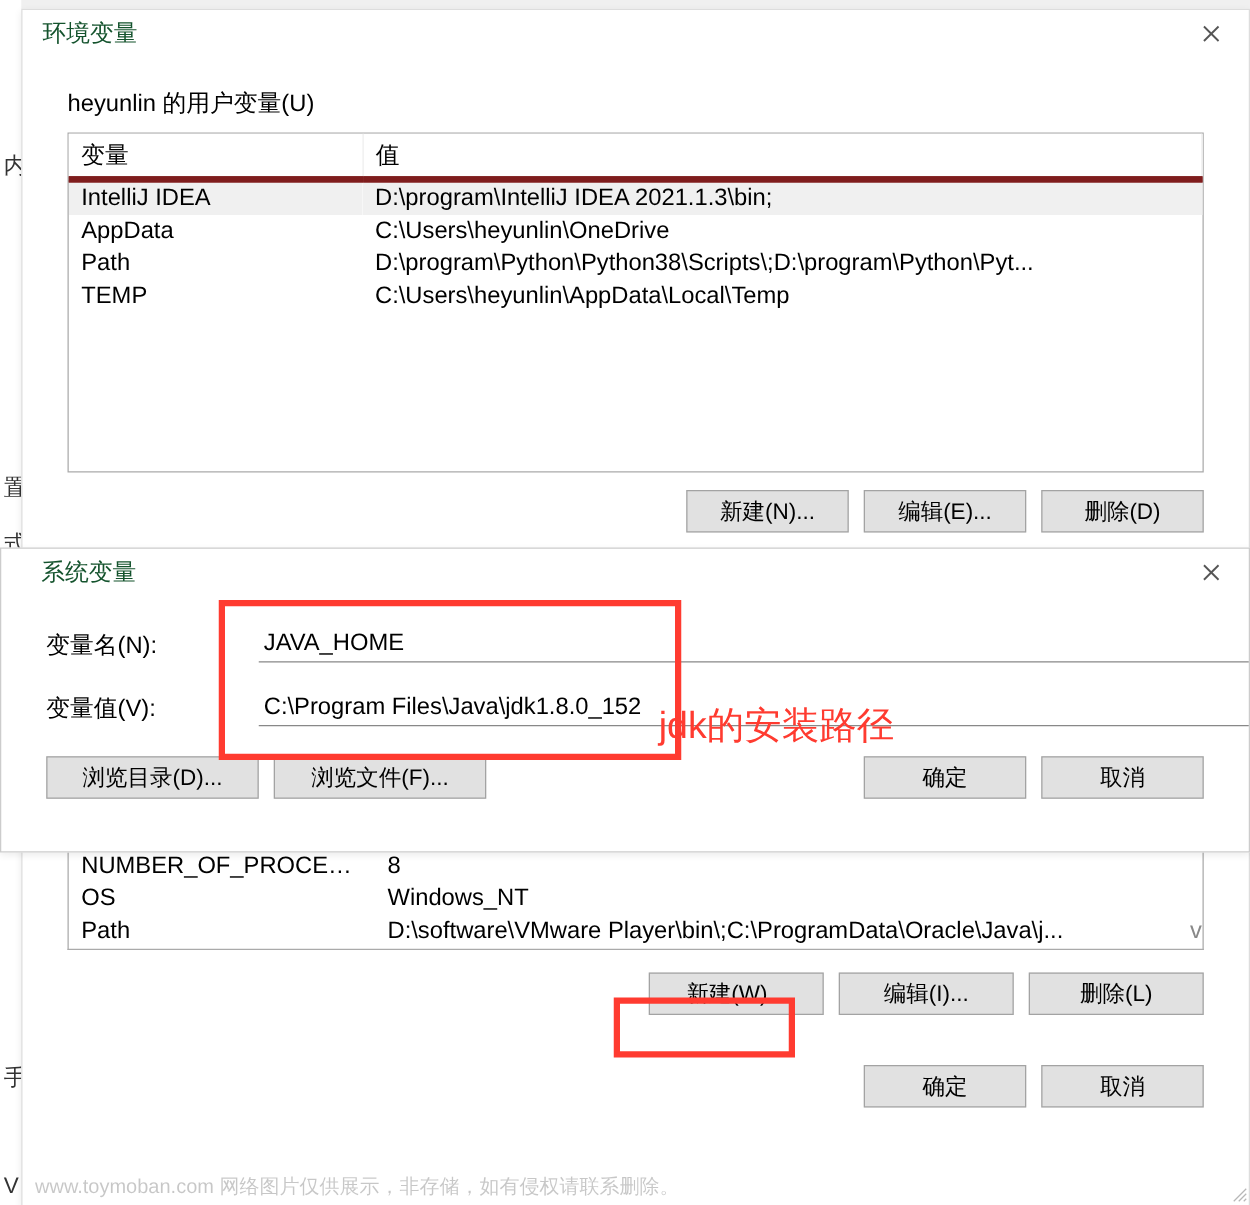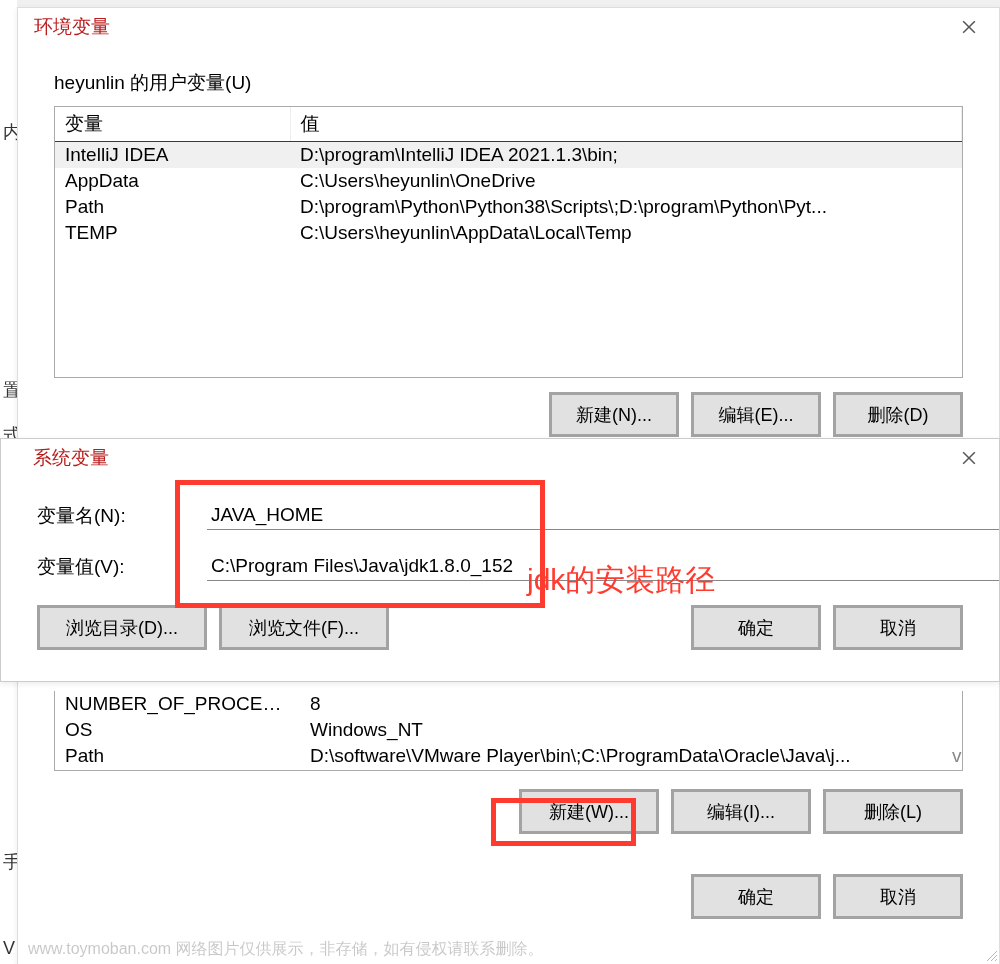--- a/index.html
+++ b/index.html
@@ -25,21 +25,21 @@
       background: #fff;
       border: 1px solid #ddd;
       box-shadow: 0 2px 6px rgba(0,0,0,0.08);
     }
     .titlebar {
       height: 38px;
       display: flex;
       align-items: center;
       padding: 0 10px 0 16px;
       font-size: 19px;
-      color: #b91c1c;
+      color: #14532d;
     }
     .titlebar .spacer { flex: 1; }
     .close-x {
       width: 40px; height: 30px;
       display: flex; align-items: center; justify-content: center;
       cursor: pointer;
       color: #555;
     }
     .close-x svg { width: 14px; height: 14px; }
     .section-label {
@@ -51,42 +51,42 @@
       border: 1px solid #aaa;
       background: #fff;
       height: 272px;
     }
     .tbl { width: 100%; border-collapse: collapse; }
     .tbl th {
       text-align: left;
       font-weight: normal;
       padding: 4px 10px;
       background: #fff;
-      border-bottom: 1px solid #7f1d1d;
+      border-bottom: 5px solid #7f1d1d;
       border-right: 1px solid #eee;
       font-size: 19px;
     }
     .tbl td {
       padding: 2px 10px;
       font-size: 19px;
       white-space: nowrap;
       overflow: hidden;
       text-overflow: ellipsis;
     }
     .tbl tr.selected td { background: #f0f0f0; margin-left: 16px; }
     .btn-row {
       display: flex;
       gap: 12px;
       justify-content: flex-end;
       padding: 14px 36px 0 36px;
     }
     .btn {
       min-width: 130px;
-      height: 45px;
-      border: 3px solid #a3a3a3;
+      height: 34px;
+      border: 1px solid #a3a3a3;
       background: #e1e1e1;
       font-size: 18px;
       cursor: pointer;
       font-family: inherit;
       padding: 0 14px;
     }
     .win1 {
       left: 17px; top: 7px;
       width: 983px; height: 960px;
       z-index: 10;

